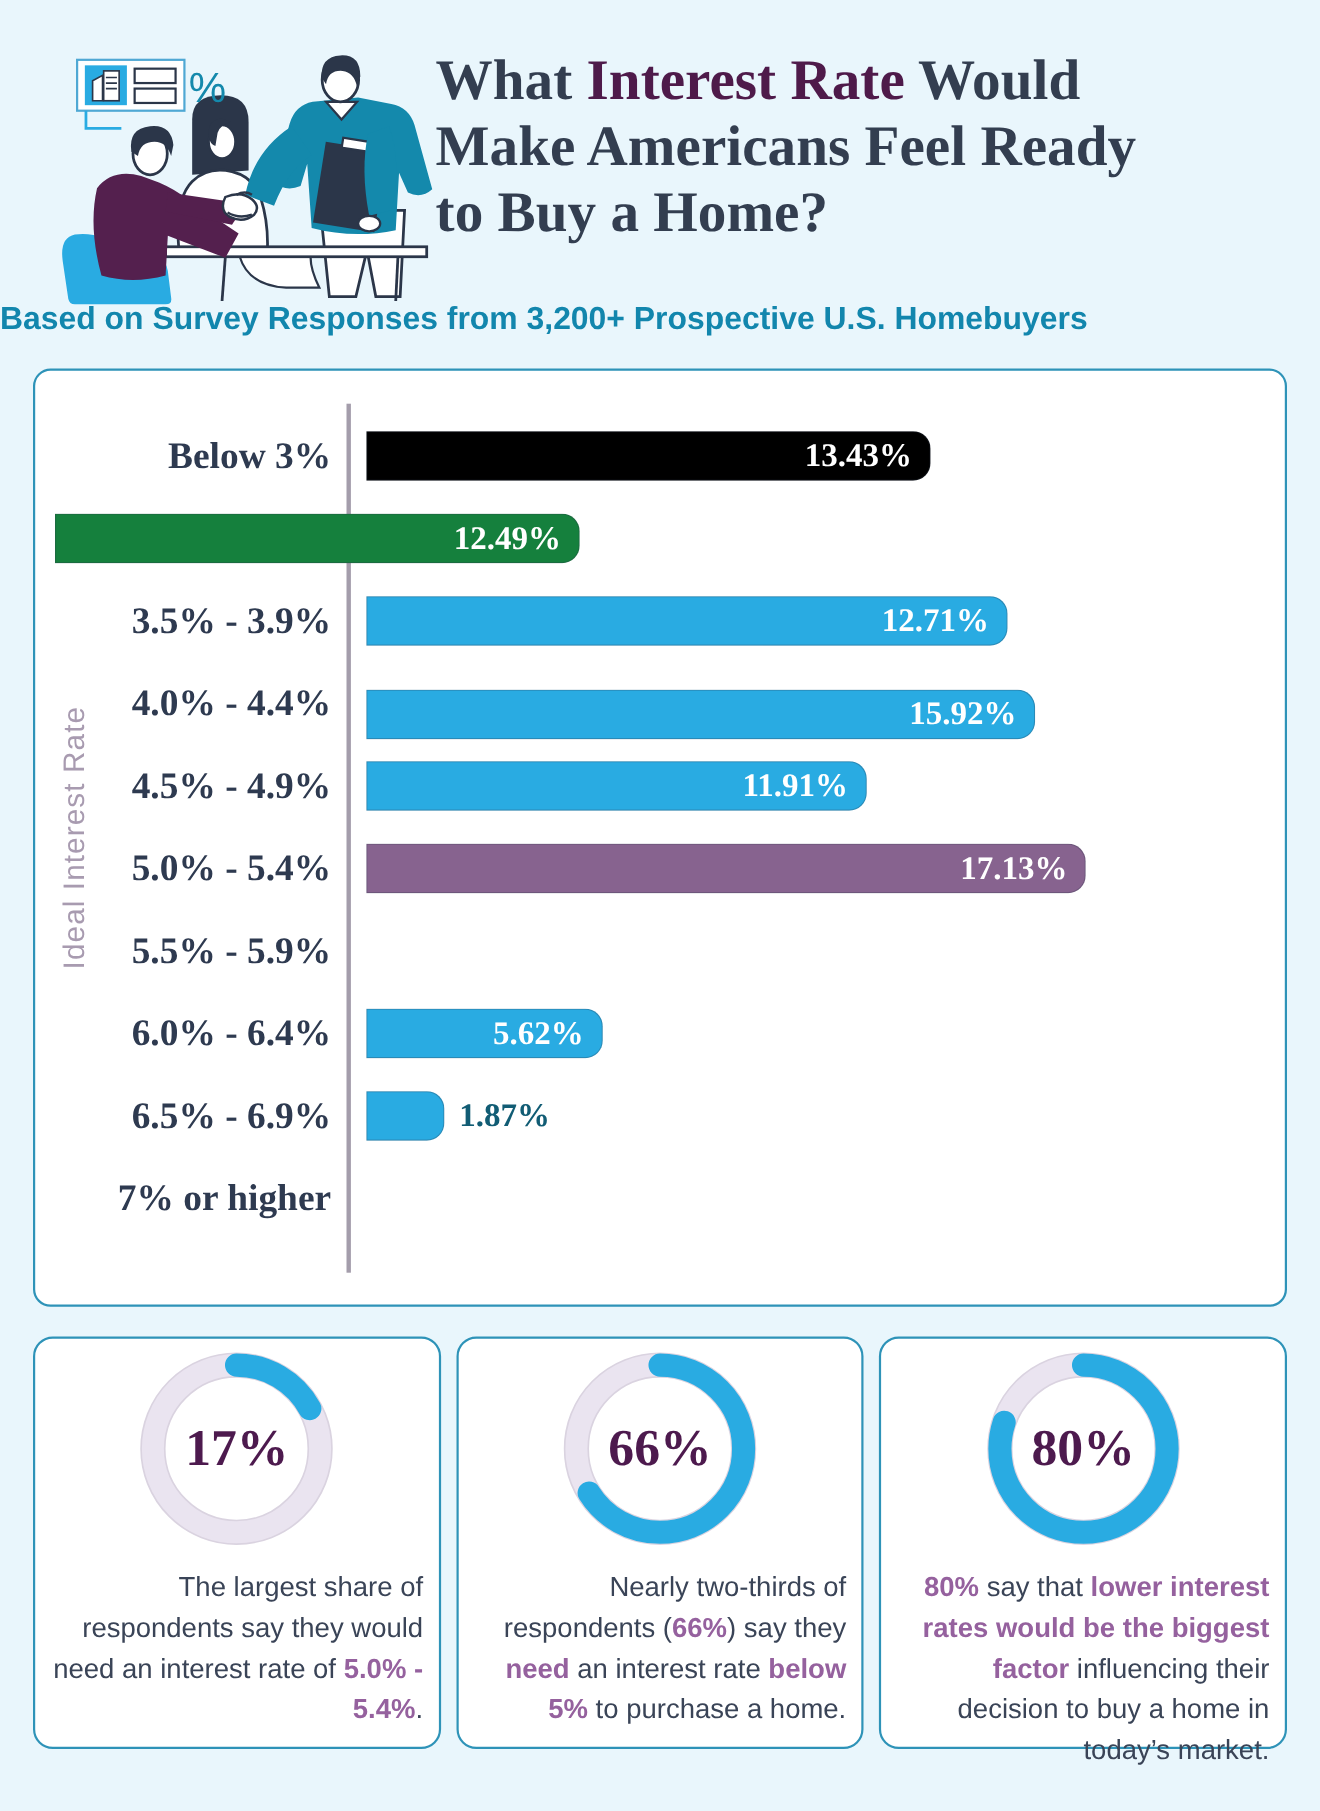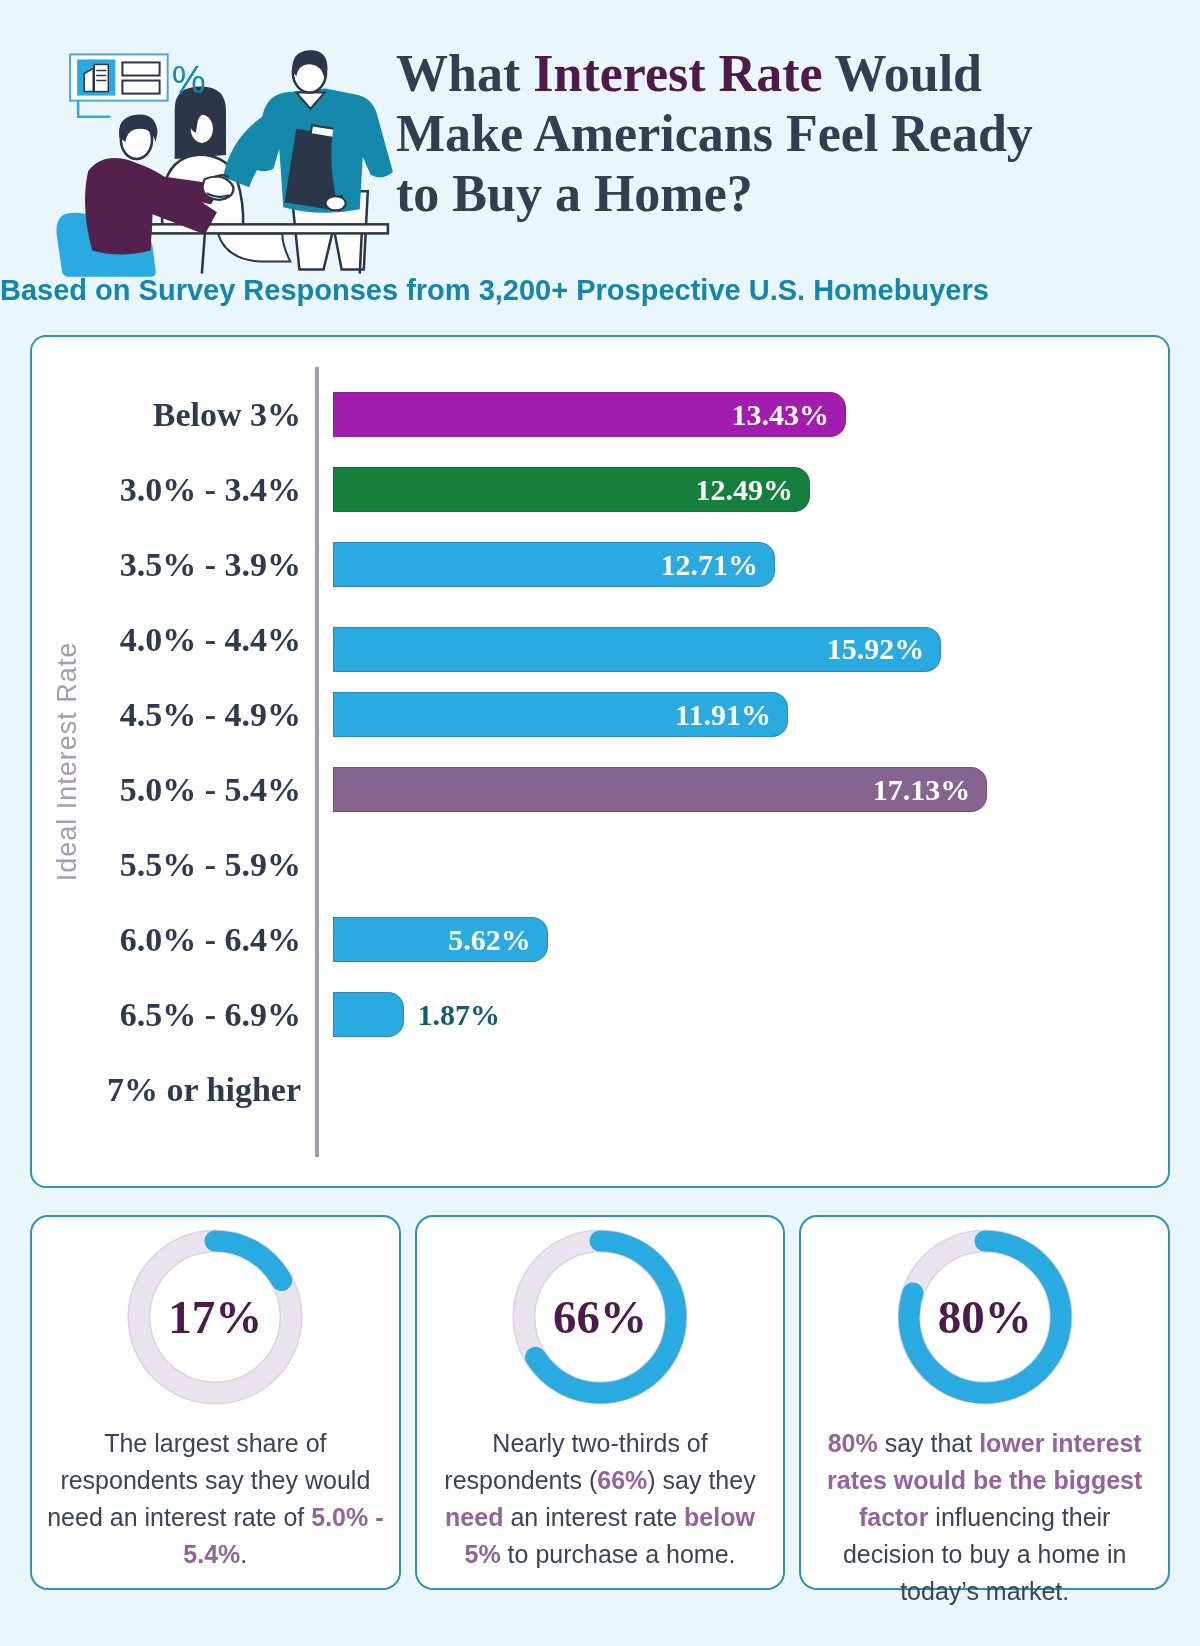--- a/index.html
+++ b/index.html
@@ -41,21 +41,21 @@
   .card{flex:1;background:#FFFFFF;border:2px solid #2E93B8;border-radius:18px;
         box-sizing:border-box;padding:12px 14px 16px;display:flex;flex-direction:column;align-items:center;}
   .donut{position:relative;width:176px;height:176px;flex:none;}
   .donut svg{display:block;}
   .track-edge{fill:none;stroke:#DAD3E0;stroke-width:23;}
   .track{fill:none;stroke:#EAE4F0;stroke-width:20;}
   .arc{fill:none;stroke:#29ABE2;stroke-width:21;stroke-linecap:round;
        transform:rotate(-90deg);transform-origin:50% 50%;}
   .donut-num{position:absolute;inset:0;display:flex;align-items:center;justify-content:center;
              font-family:"Liberation Serif",serif;font-weight:bold;font-size:47px;color:#4D1A4E;}
-  .card-text{margin-top:20px;font-size:25px;line-height:37px;color:#3A4457;text-align:center;}
+  .card-text{margin-top:20px;font-size:25px;line-height:37px;color:#3A4457;text-align:right;}
   .card-text .hl{color:#95619E;font-weight:bold;}
 </style>
 </head>
 <body>
 
 <div class="page">
 
   <svg class="illustration" viewBox="0 0 350 240" aria-hidden="true">
 
     <g>
@@ -124,37 +124,36 @@
 
   <div class="chart-panel">
     <div class="ylabel-box">
       <span>Ideal Interest Rate</span>
     </div>
     <div class="axis-line"></div>
     <div class="rows">
       <div class="row">
         <div class="cat">Below 3%</div>
         <div class="bar-zone">
-            <div class="bar" style="width: 513.026px; background: #a21caf;">
+            <div class="bar" style="width: 513.026px; background: #000000;">
               <span class="val">13.43%</span>
             </div>
           </div>
       </div>
       <div class="row">
-        <div class="cat">3.0% - 3.4%</div>
         <div class="bar-zone">
             <div class="bar" style="width: 477.118px; background: #15803d;">
               <span class="val">12.49%</span>
             </div>
           </div>
       </div>
       <div class="row">
         <div class="cat">3.5% - 3.9%</div>
         <div class="bar-zone">
-            <div class="bar" style="width: 442px; background: rgb(41, 171, 226);">
+            <div class="bar" style="width: 583px; background: rgb(41, 171, 226);">
               <span class="val">12.71%</span>
             </div>
           </div>
       </div>
       <div class="row">
         <div class="cat">4.0% - 4.4%</div>
         <div class="bar-zone">
             <div class="bar" style="width: 608.144px; background: rgb(41, 171, 226); margin-top: 19px;">
               <span class="val">15.92%</span>
             </div>

